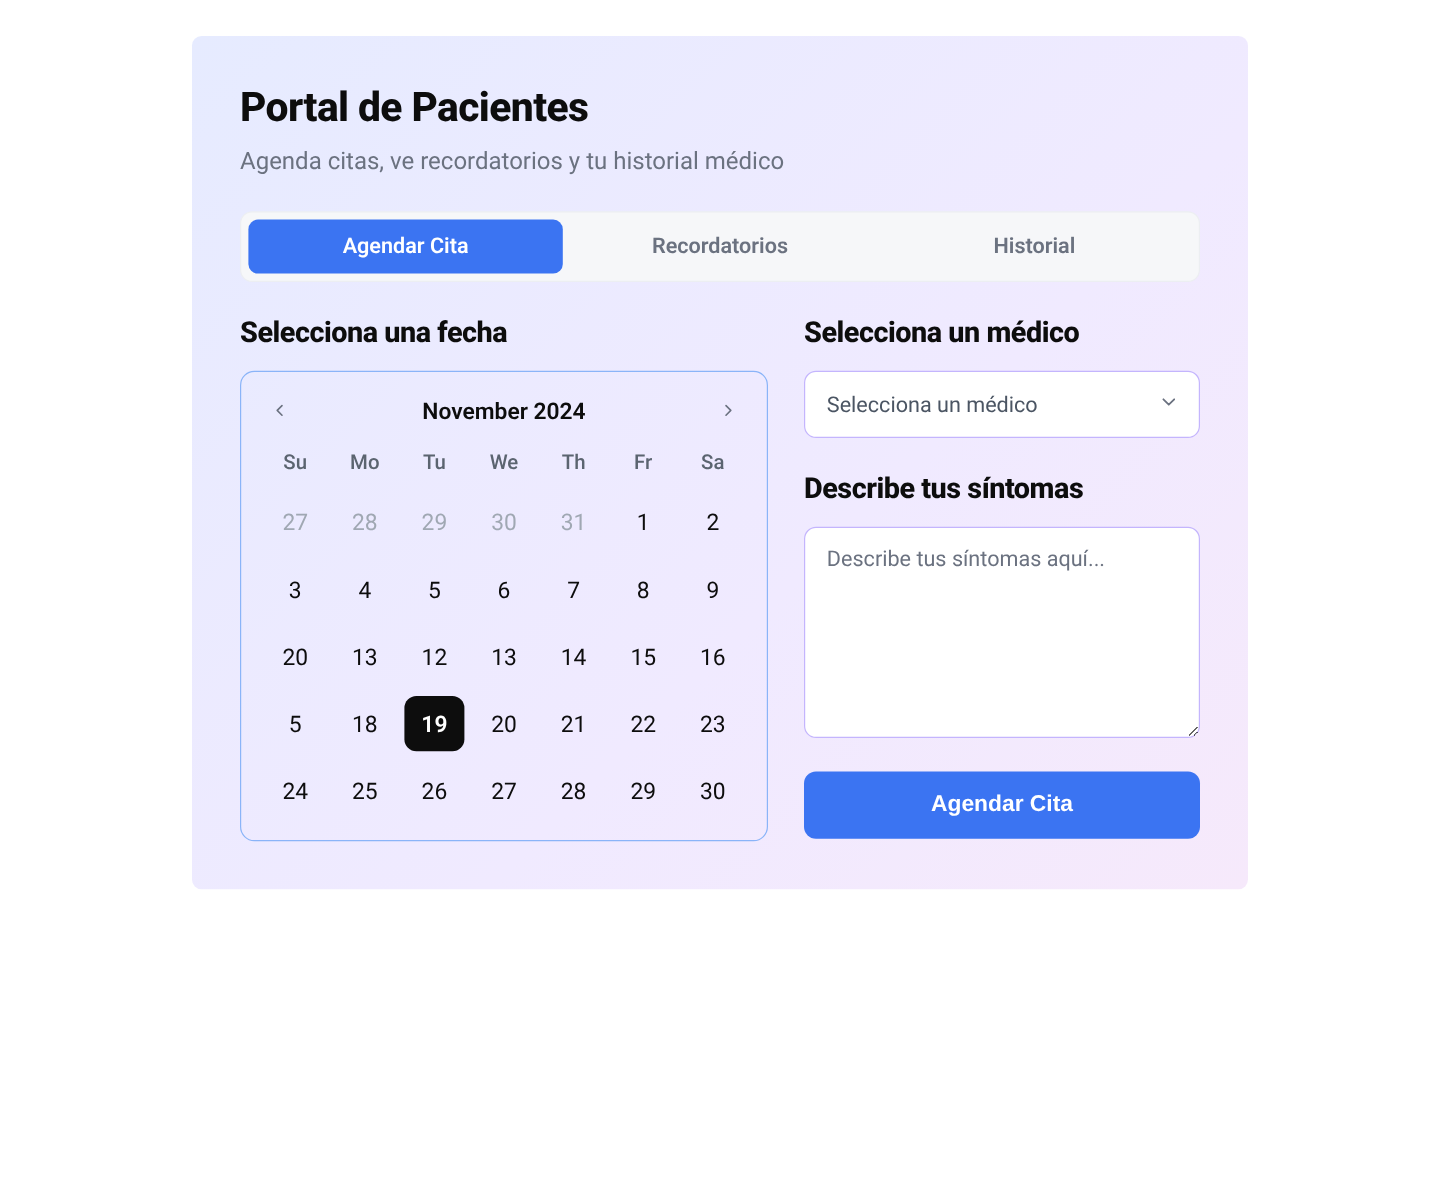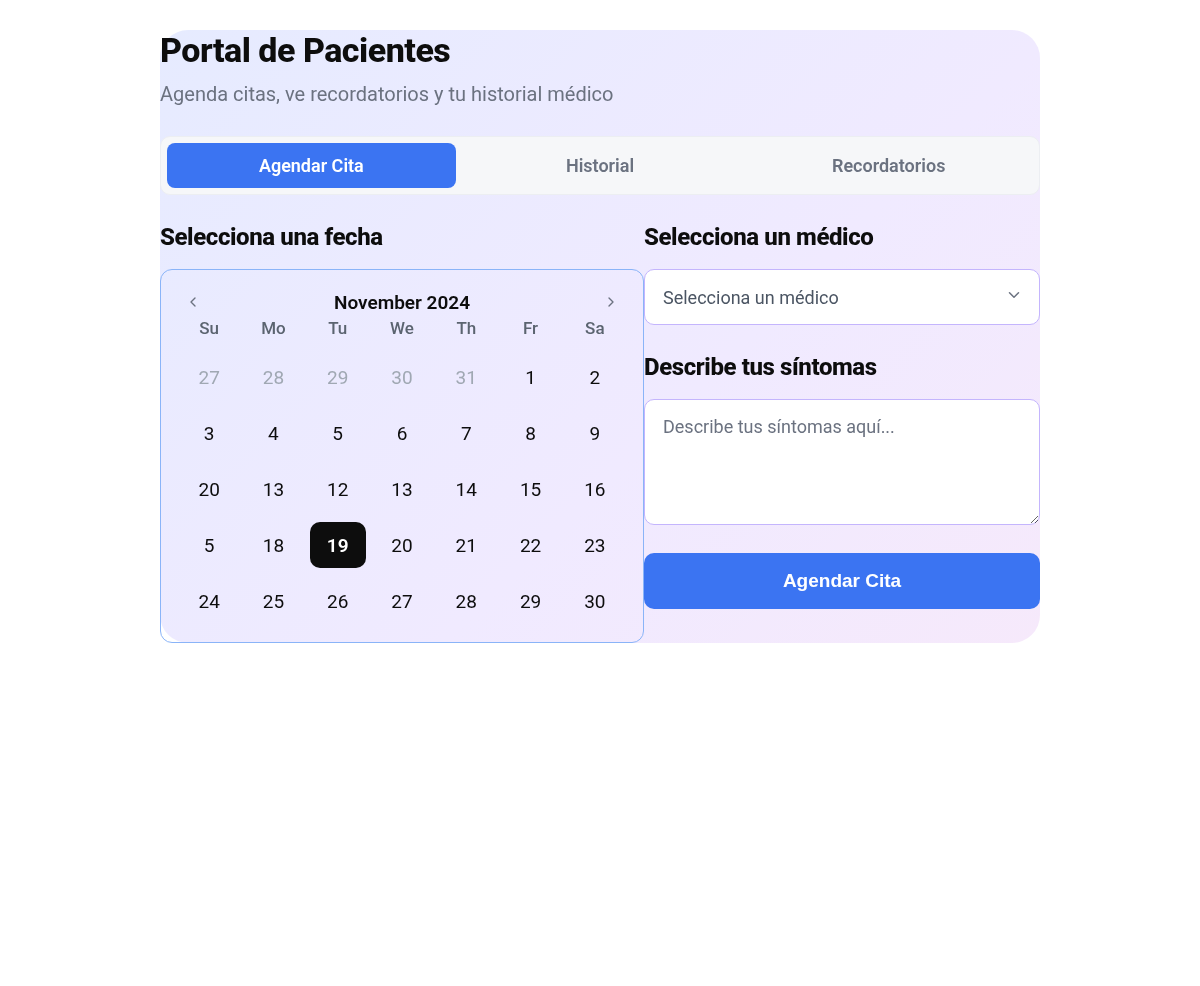--- a/index.html
+++ b/index.html
@@ -5,21 +5,22 @@
   * { box-sizing: border-box; margin: 0; padding: 0; }
   body {
     font-family: -apple-system, BlinkMacSystemFont, "Segoe UI", Roboto, Helvetica, Arial, sans-serif;
     background: #fff;
     padding: 30px;
   }
   .card {
     max-width: 880px;
     margin: 0 auto;
     background: linear-gradient(135deg, #e6ebff 0%, #f0eaff 60%, #f6e9fb 100%);
-    border-radius: 28px;
+    border-radius: 8px;
+    padding: 40px;
   }
   .title {
     font-size: 34px;
     font-weight: 800;
     color: #0d0d0d;
     letter-spacing: -0.5px;
   }
   .subtitle {
     margin-top: 12px;
     font-size: 20px;
@@ -42,41 +43,42 @@
     color: #6b7280;
     border-radius: 8px;
     cursor: pointer;
   }
   .tab.active {
     background: #3b74f2;
     color: #fff;
   }
   .content {
     display: flex;
+    gap: 30px;
     margin-top: 28px;
   }
   .col-left { flex: 0 0 55%; }
   .col-right { flex: 1; }
   .section-title {
     font-size: 24px;
     font-weight: 800;
     color: #0d0d0d;
     margin-bottom: 18px;
     letter-spacing: -0.4px;
   }
   .calendar {
     border: 1.5px solid #8ab4f8;
     border-radius: 12px;
     padding: 18px 18px 24px;
   }
   .cal-header {
     display: flex;
     align-items: center;
     justify-content: space-between;
-    margin-bottom: 2px;
+    margin-bottom: 20px;
   }
   .cal-nav {
     width: 28px;
     height: 28px;
     border-radius: 6px;
     border: none;
     background: transparent;
     color: #6b7280;
     cursor: pointer;
     display: inline-flex;
@@ -144,21 +146,21 @@
   .textarea {
     width: 100%;
     background: #fff;
     border: 1.5px solid #c4b5fd;
     border-radius: 10px;
     padding: 16px 18px;
     font-size: 18px;
     color: #374151;
     font-family: inherit;
     resize: both;
-    height: 126px;
+    height: 176px;
   }
   .textarea::placeholder { color: #6b7280; }
   .primary-btn {
     width: 100%;
     margin-top: 24px;
     background: #3b74f2;
     color: #fff;
     border: none;
     border-radius: 10px;
     height: 56px;
@@ -170,22 +172,22 @@
 </style>
 </head>
 <body>
 
 <div class="card">
   <h1 class="title">Portal de Pacientes</h1>
   <p class="subtitle">Agenda citas, ve recordatorios y tu historial médico</p>
 
   <div class="tabs">
     <div class="tab active">Agendar Cita</div>
+    <div class="tab">Recordatorios</div>
     <div class="tab">Historial</div>
-    <div class="tab">Recordatorios</div>
   </div>
 
   <div class="content">
     <div class="col-left">
       <h2 class="section-title">Selecciona una fecha</h2>
       <div class="calendar">
         <div class="cal-header">
           <button class="cal-nav">
             <svg width="16" height="16" viewBox="0 0 24 24" fill="none" stroke-width="2" stroke-linecap="round" stroke-linejoin="round">
                 <polyline points="15 18 9 12 15 6"></polyline>

